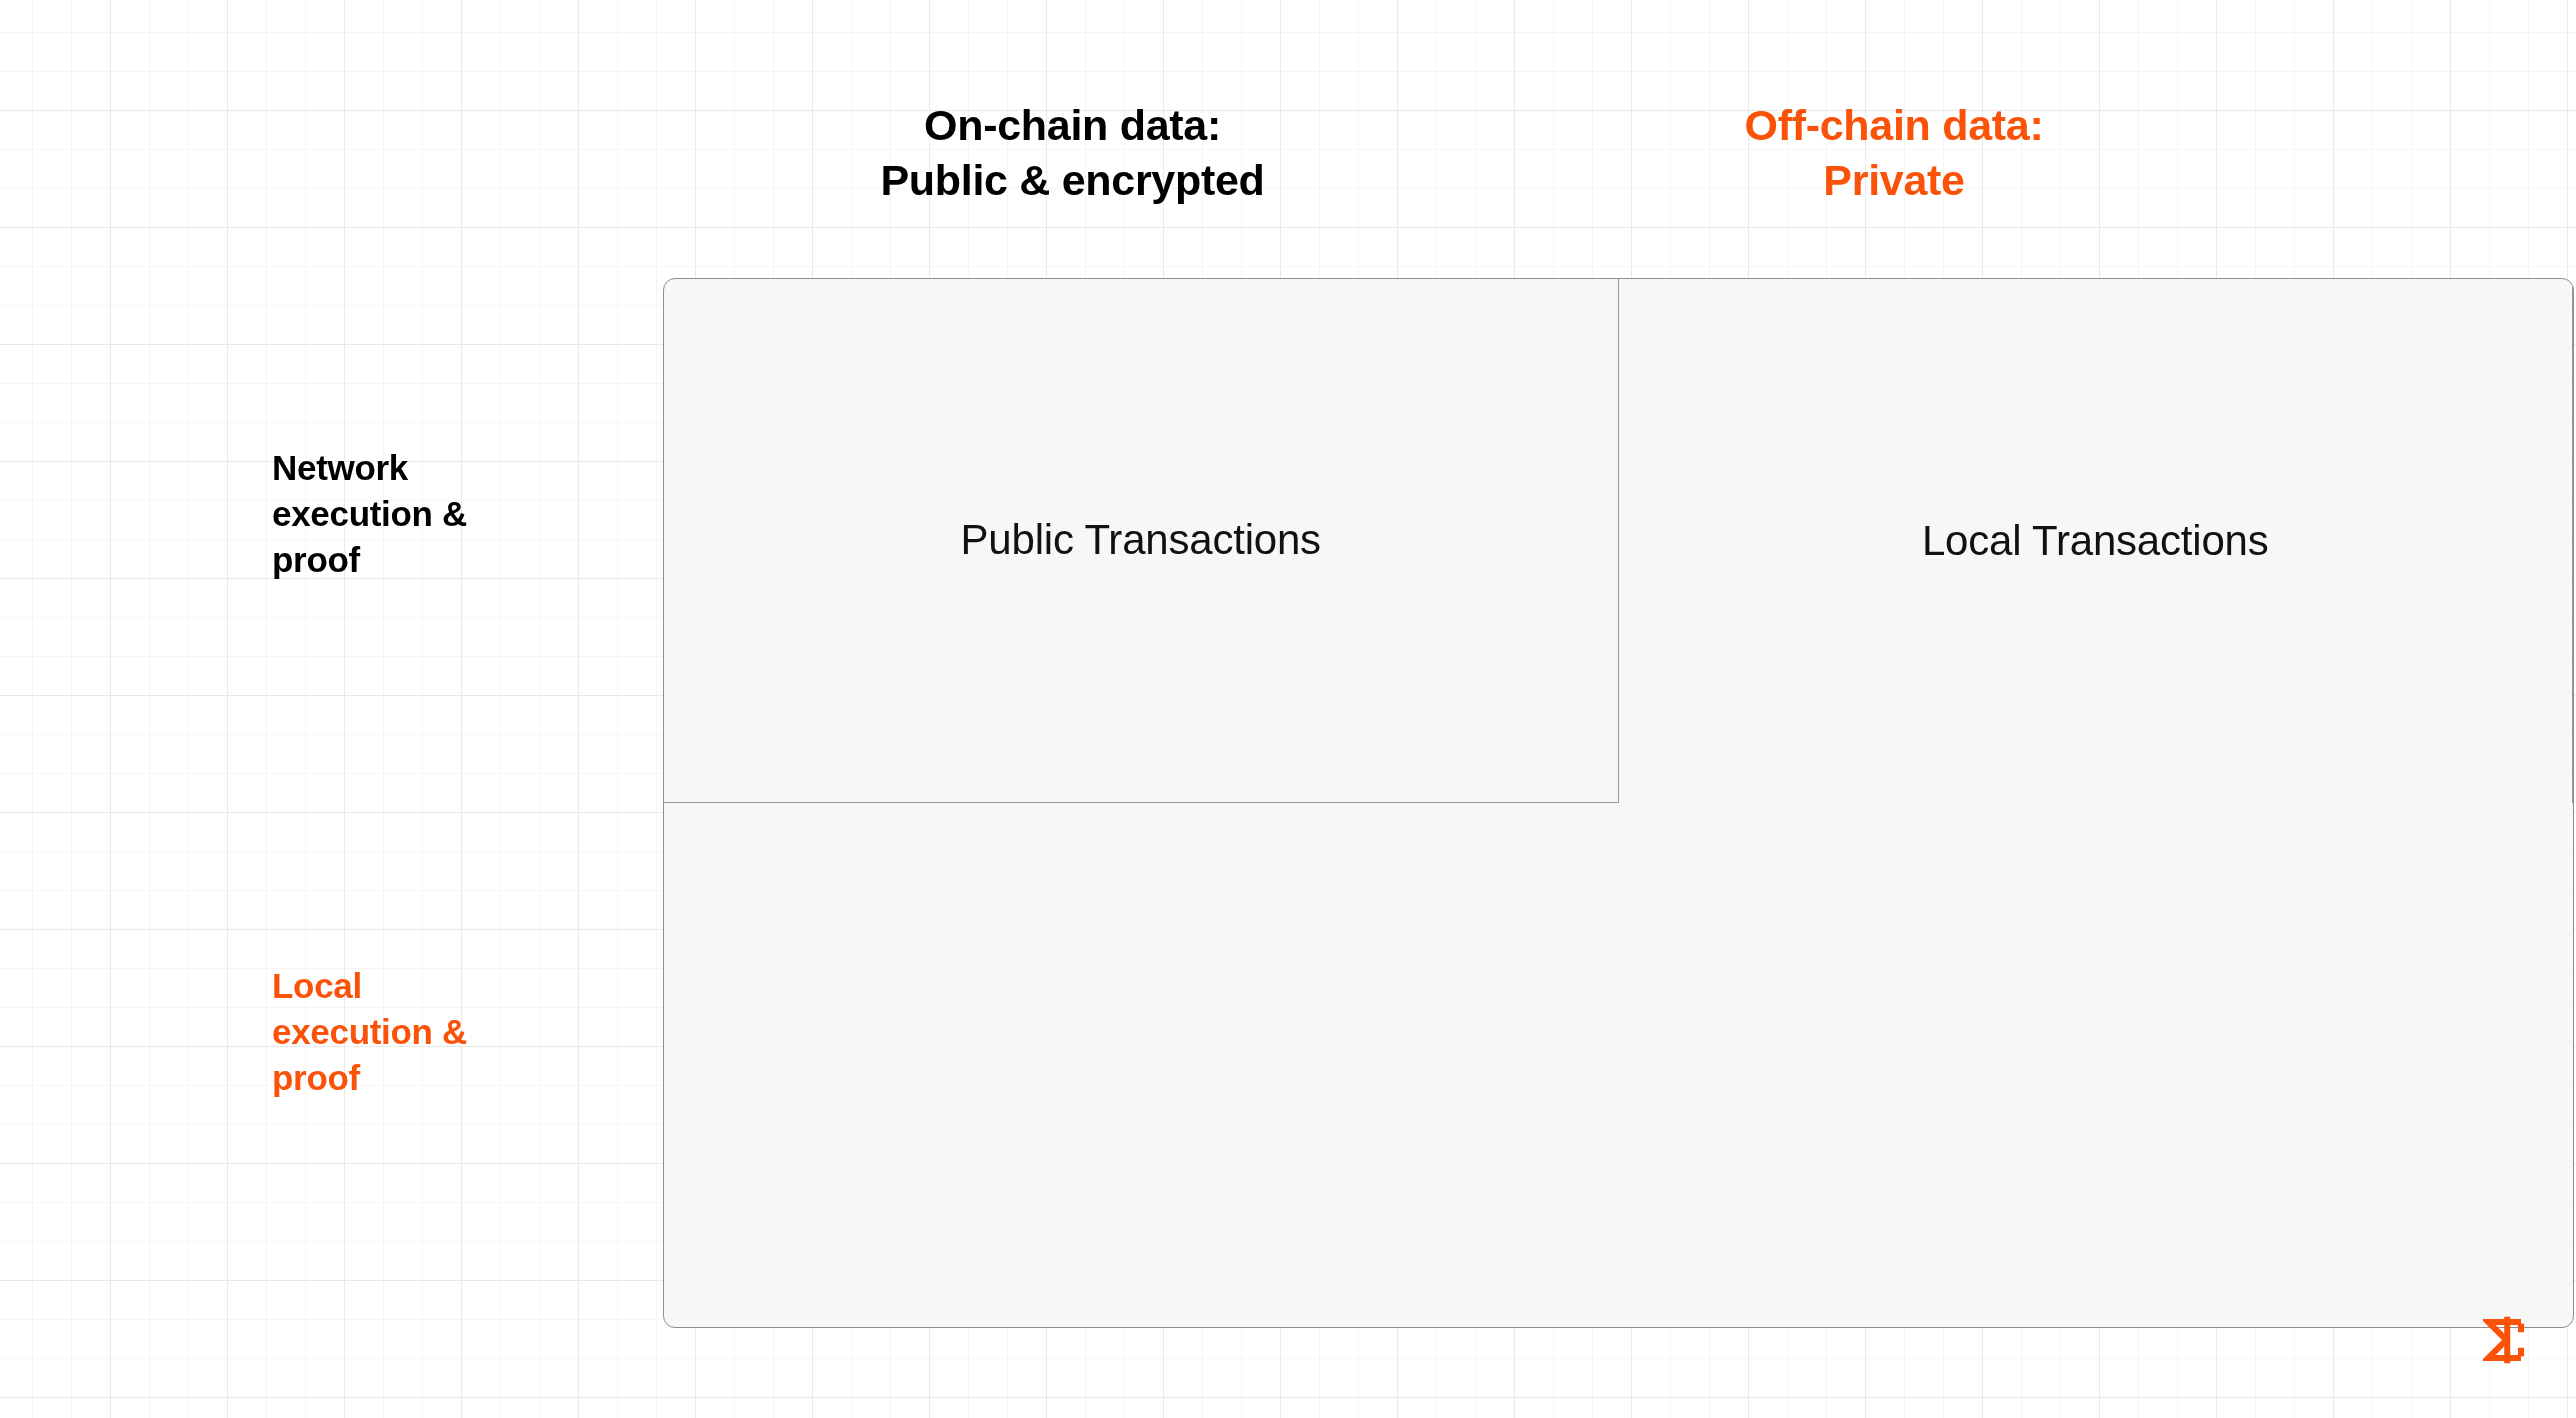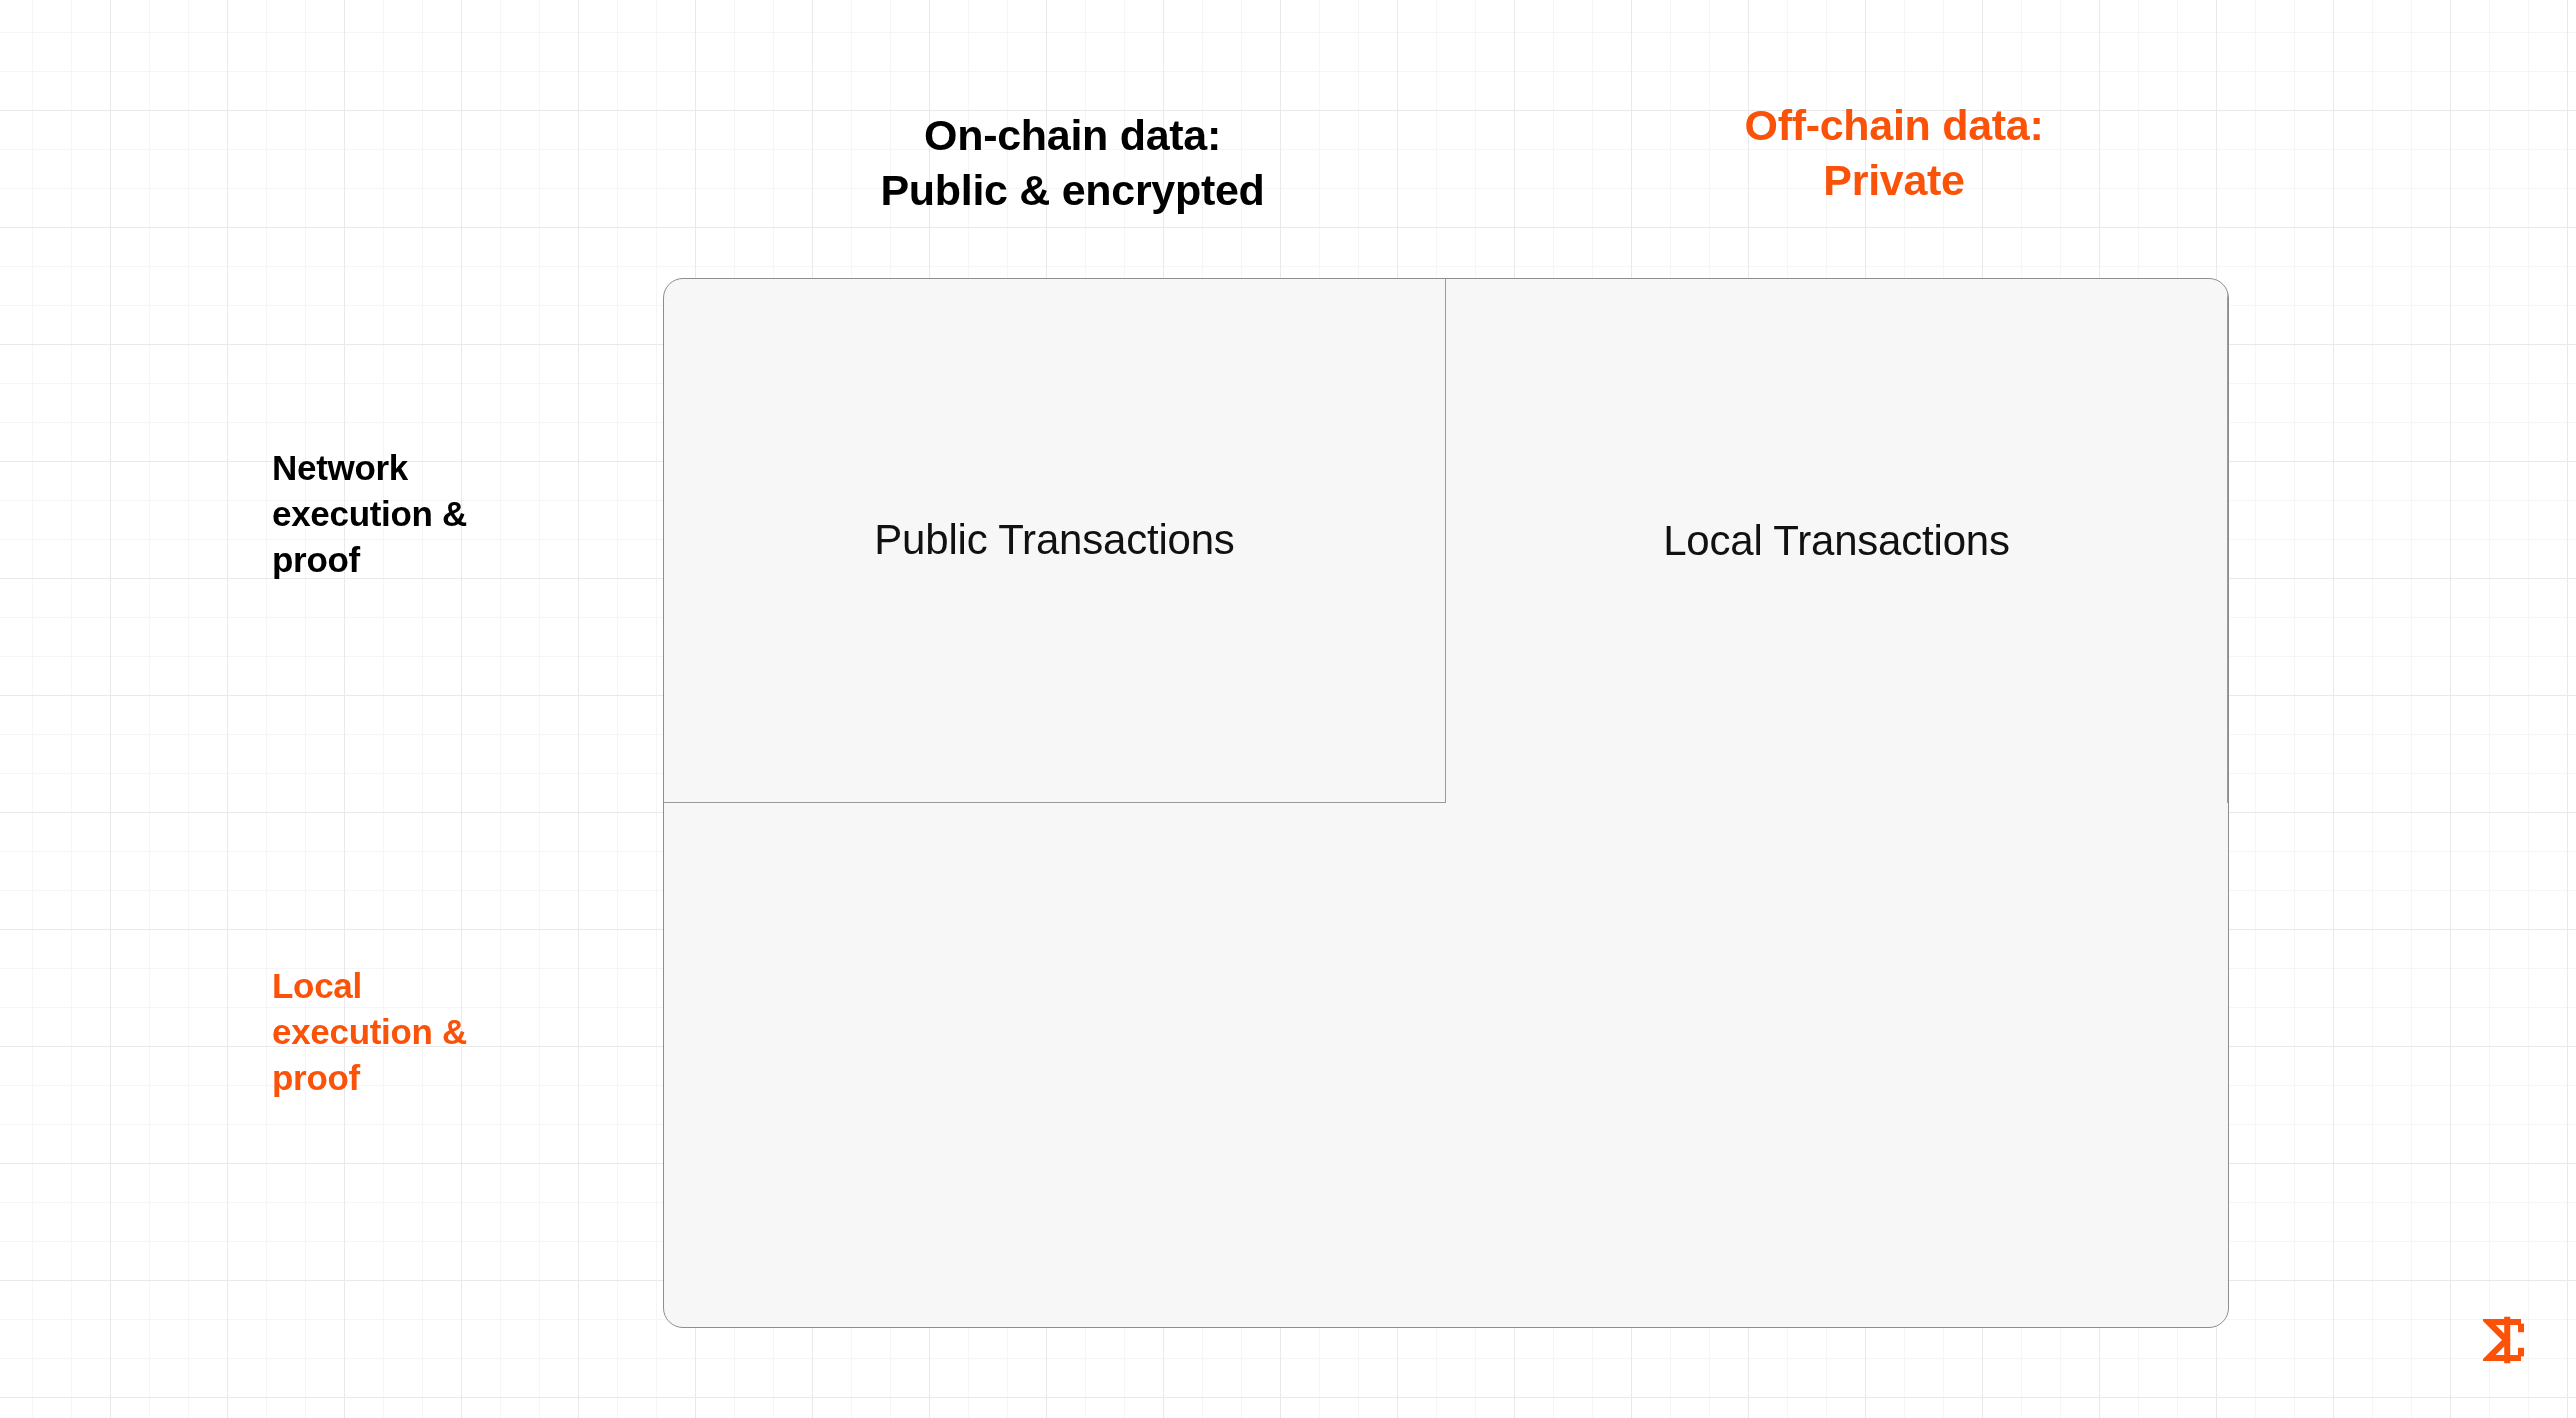--- a/index.html
+++ b/index.html
@@ -38,21 +38,21 @@
     position: absolute;
     text-align: center;
     font-weight: bold;
     font-size: 43px;
     line-height: 1.28;
     letter-spacing: -0.3px;
     white-space: pre-line;
   }
   #col-header-0 {
     left: 663px;
-    top: 108px;
+    top: 98px;
     width: 819px;
     color: #000000;
   }
   #col-header-1 {
     left: 1482px;
     top: 98px;
     width: 824px;
     color: #FA5208;
   }
 
@@ -75,25 +75,25 @@
   #row-header-1 {
     top: 963px;
     color: #FA5208;
   }
 
   
   #matrix {
     position: absolute;
     left: 663px;
     top: 278px;
-    width: 1566px;
+    width: 1911px;
     height: 1050px;
     background: #f7f7f7;
     border: 1.3px solid #8e8e8e;
-    border-radius: 20px;
+    border-radius: 12px;
     box-sizing: border-box;
     display: grid;
     grid-template-columns: 1fr 1fr;
     grid-template-rows: 1fr 1fr;
     overflow: hidden;
   }
   .cell {
     display: flex;
     align-items: center;
     justify-content: center;

